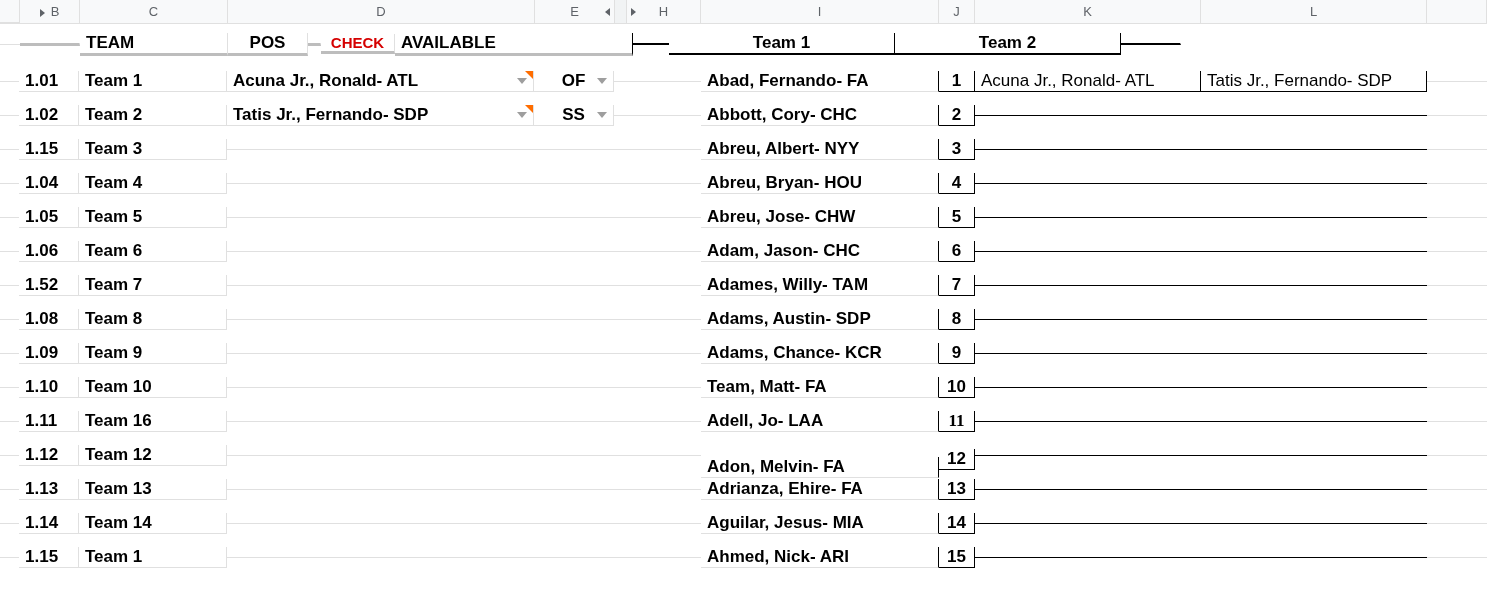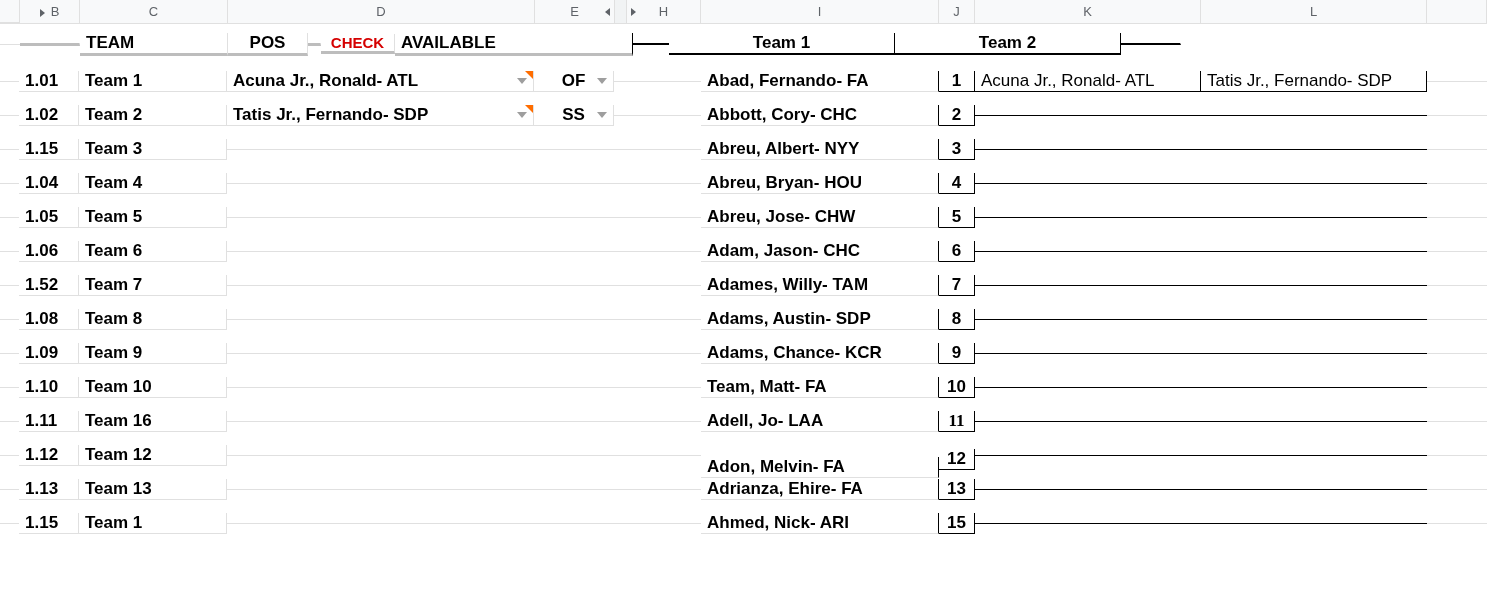--- a/index.html
+++ b/index.html
@@ -366,20 +366,38 @@
           <div class="cell w-gap1"></div>
           <div class="cell w-h"></div>
           <div class="cell w-i bold" style="border-right: 1px solid rgb(0, 0, 0);">Adrianza, Ehire- FA</div>
           <div class="cell w-j bold center" style="border-right: 1px solid rgb(0, 0, 0); border-bottom: 1px solid rgb(0, 0, 0);">13</div>
           <div class="cell w-k" style="border-right: 1px solid rgb(0, 0, 0); border-bottom: 1px solid rgb(0, 0, 0); font-size: 17px;"></div>
           <div class="cell w-l" style="border-right: 1px solid rgb(0, 0, 0); border-bottom: 1px solid rgb(0, 0, 0); font-size: 17px;"></div>
           <div class="cell w-m"></div>
         </div>
         <div class="row">
           <div class="w-rowtab greenish"></div>
+          <div class="cell w-b bold">1.14</div>
+          <div class="cell w-c bold">Team 14</div>
+          <div class="cell w-d bold">
+            <span class="dd-arrow"></span>
+          </div>
+          <div class="cell w-e bold center">
+            <span class="dd-arrow"></span>
+          </div>
+          <div class="cell w-gap1"></div>
+          <div class="cell w-h"></div>
+          <div class="cell w-i bold" style="border-right: 1px solid rgb(0, 0, 0);">Aguilar, Jesus- MIA</div>
+          <div class="cell w-j bold center" style="border-right: 1px solid rgb(0, 0, 0); border-bottom: 1px solid rgb(0, 0, 0);">14</div>
+          <div class="cell w-k" style="border-right: 1px solid rgb(0, 0, 0); border-bottom: 1px solid rgb(0, 0, 0); font-size: 17px;"></div>
+          <div class="cell w-l" style="border-right: 1px solid rgb(0, 0, 0); border-bottom: 1px solid rgb(0, 0, 0); font-size: 17px;"></div>
+          <div class="cell w-m"></div>
+        </div>
+        <div class="row">
+          <div class="w-rowtab greenish"></div>
           <div class="cell w-b bold">1.15</div>
           <div class="cell w-c bold">Team 1</div>
           <div class="cell w-d bold">
             <span class="dd-arrow"></span>
           </div>
           <div class="cell w-e bold center">
             <span class="dd-arrow"></span>
           </div>
           <div class="cell w-gap1"></div>
           <div class="cell w-h"></div>

